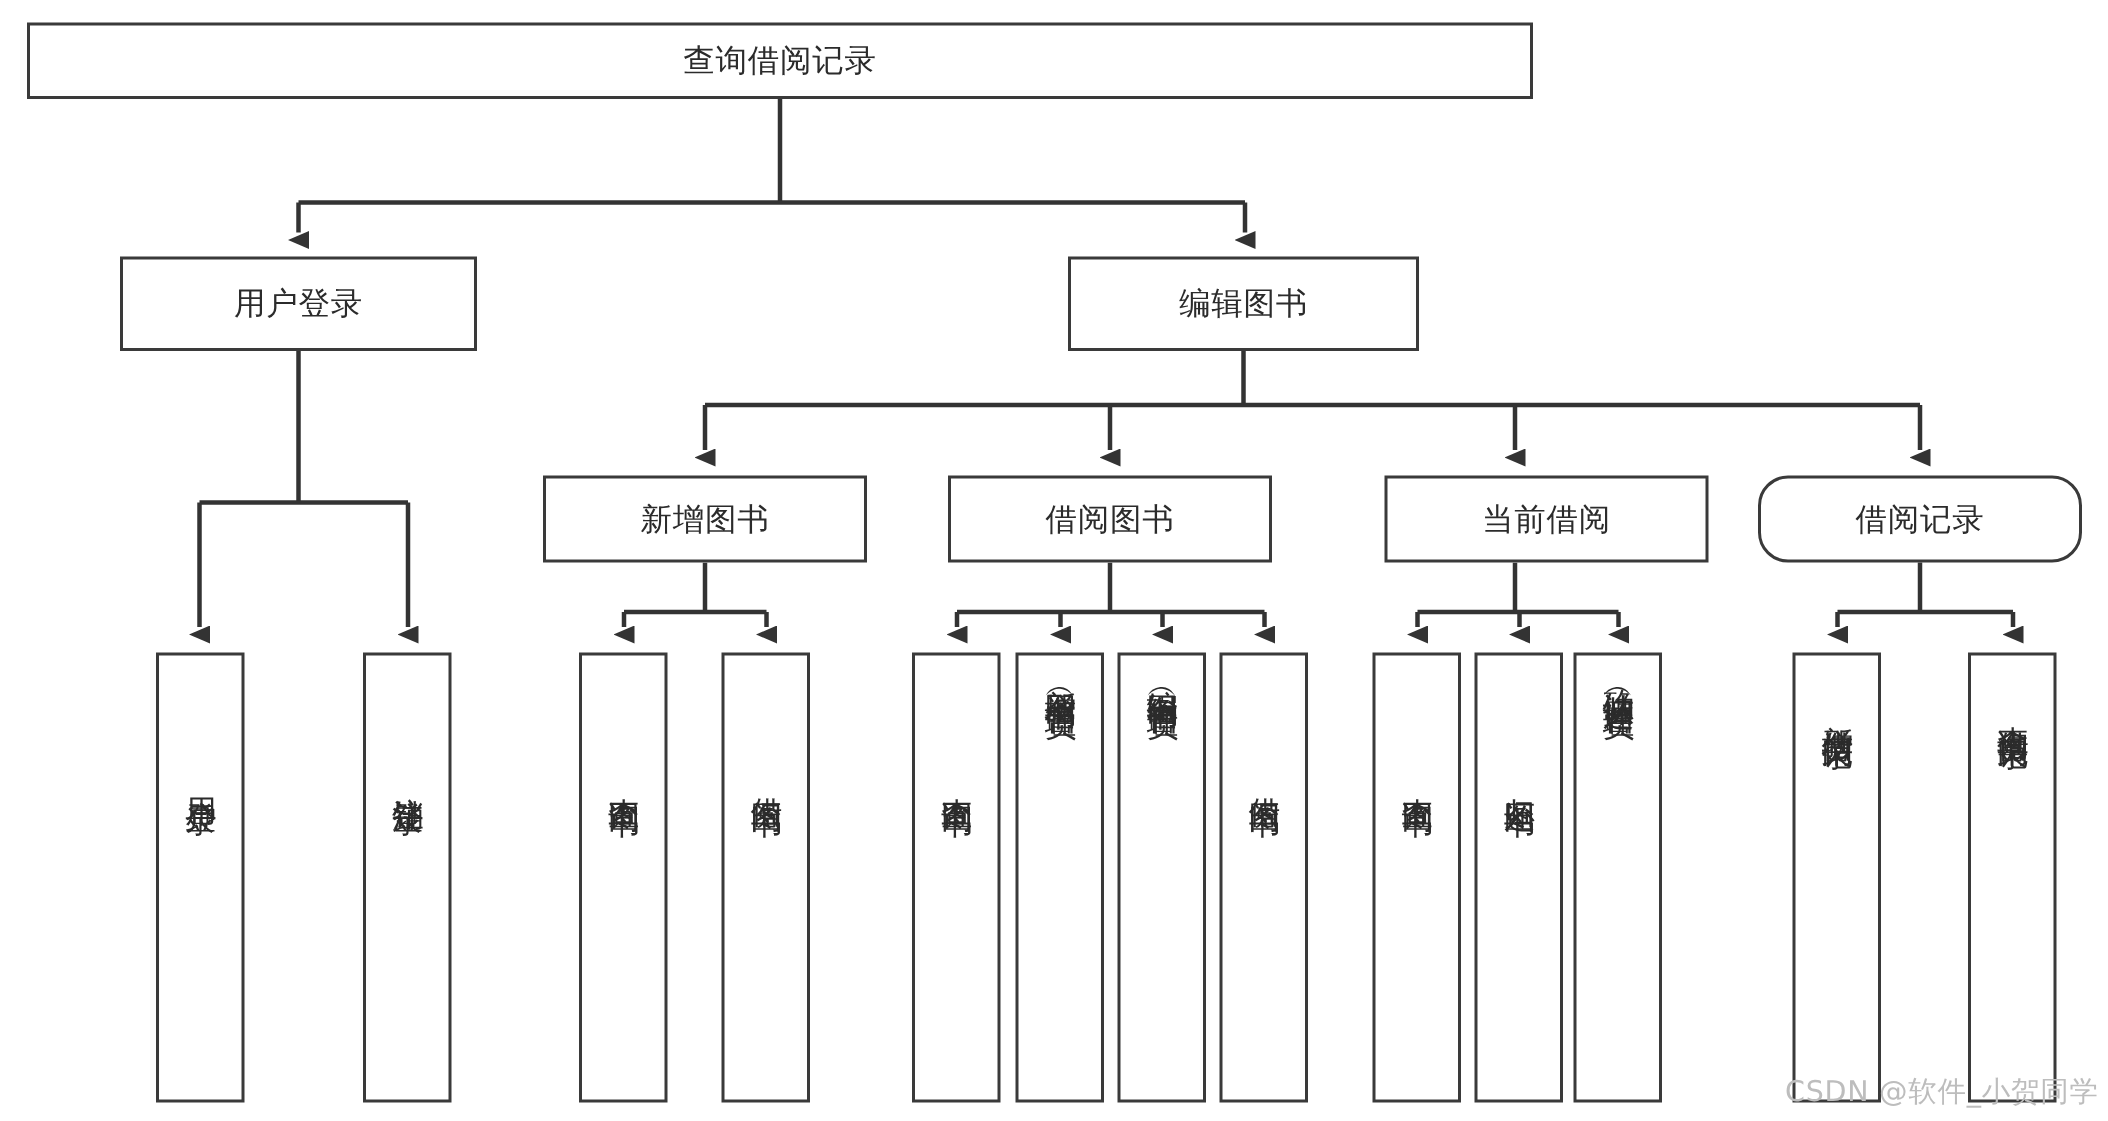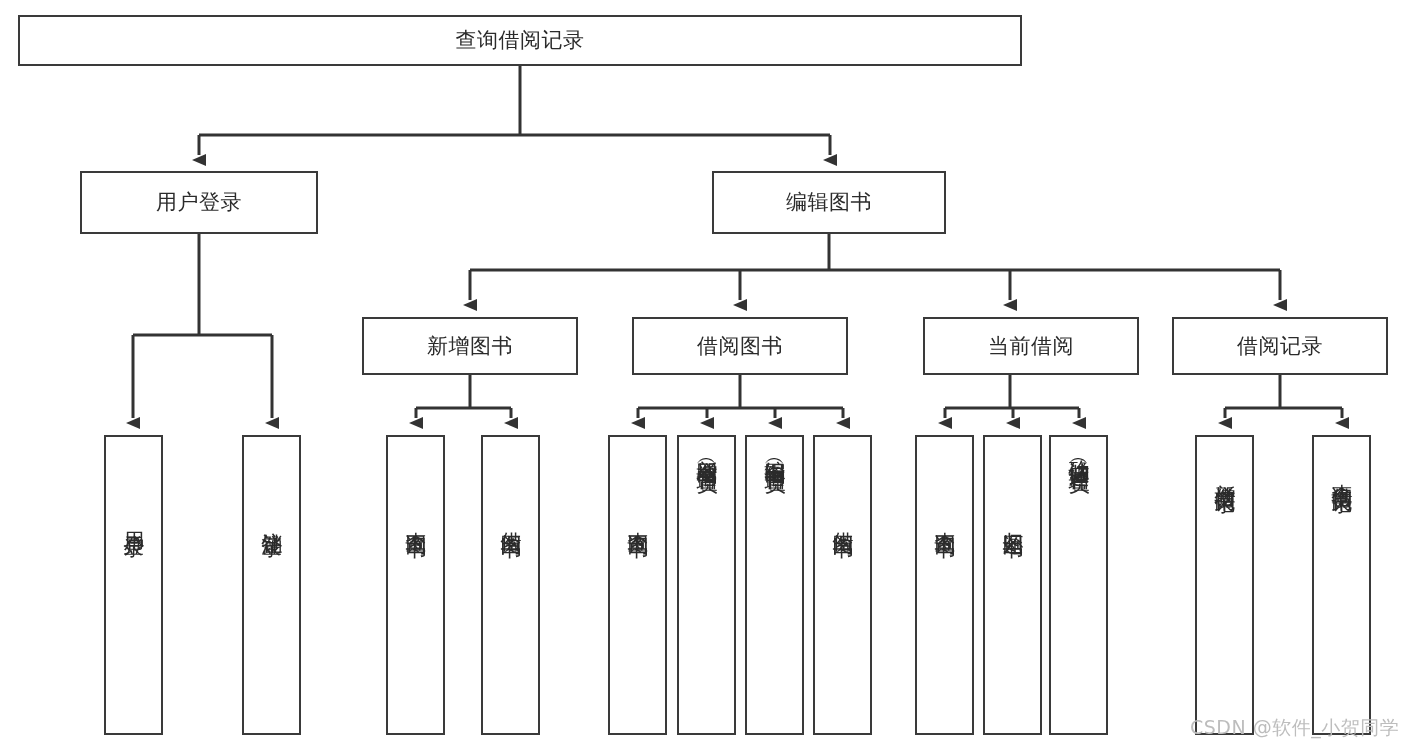--- a/index.html
+++ b/index.html
@@ -144,21 +144,21 @@
 
   <div class="node" id="node-l3-0" style="left: 362px; top: 317px; width: 216px; height: 58px;">
     <span class="node-label">新增图书</span>
   </div>
   <div class="node" id="node-l3-1" style="left: 632px; top: 317px; width: 216px; height: 58px;">
     <span class="node-label">借阅图书</span>
   </div>
   <div class="node" id="node-l3-2" style="left: 902px; top: 317px; width: 216px; height: 58px; margin-left: 21px;">
     <span class="node-label">当前借阅</span>
   </div>
-  <div class="node" id="node-l3-3" style="left: 1172px; top: 317px; width: 216px; height: 58px;">
+  <div class="node" id="node-l3-3" style="left: 1172px; top: 317px; width: 216px; height: 58px; border-radius: 20px;">
     <span class="node-label">借阅记录</span>
   </div>
 
   <div class="node vertical" id="leaf-0" style="left: 104px; top: 435px; width: 59px; height: 300px; padding-top: 78px;">
     <span class="node-label">用户登录</span>
   </div>
   <div class="node vertical" id="leaf-1" style="left: 242px; top: 435px; width: 59px; height: 300px; padding-top: 78px;">
     <span class="node-label">注销登录</span>
   </div>
   <div class="node vertical" id="leaf-2" style="left: 386px; top: 435px; width: 59px; height: 300px; padding-top: 78px;">

